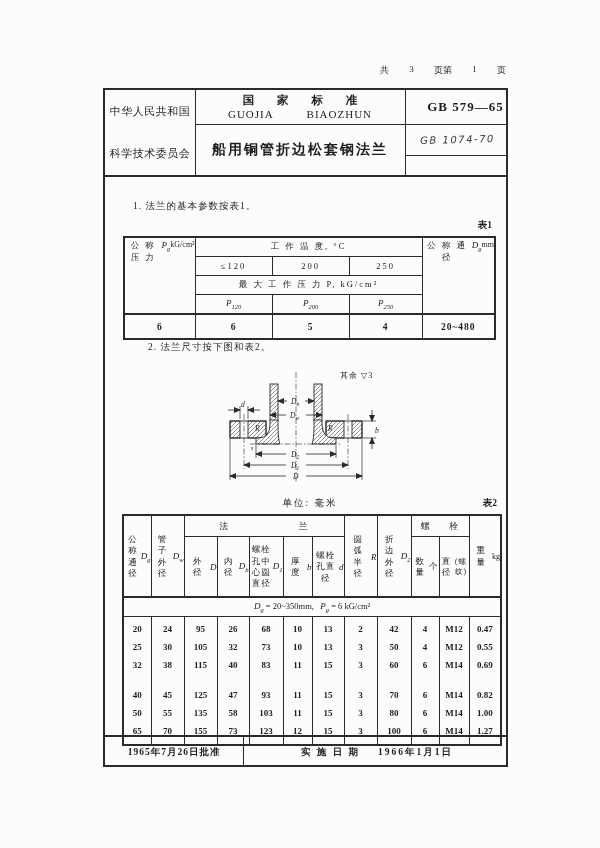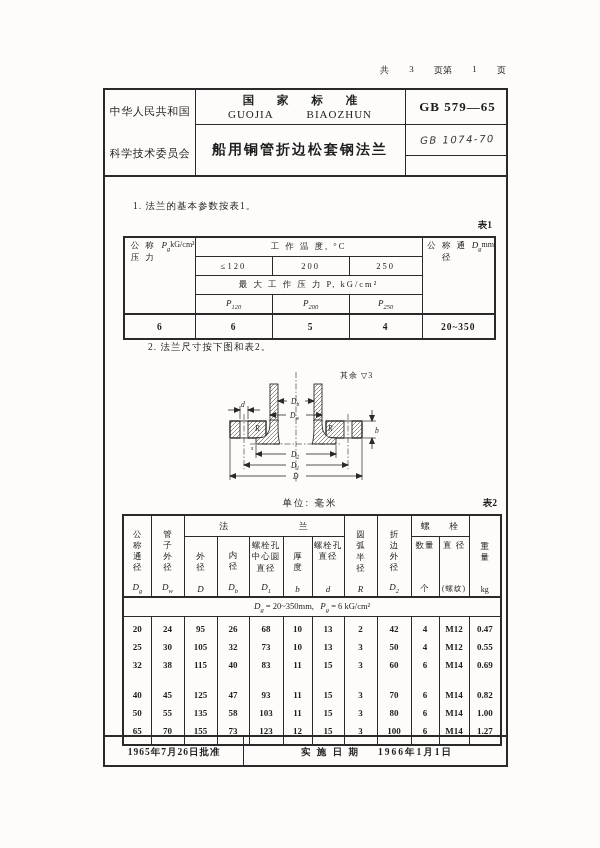--- a/index.html
+++ b/index.html
@@ -15,21 +15,21 @@
          border:2px solid #2a2a2a;box-sizing:border-box;}
   
   .org{left:0;top:0;width:90px;height:85px;display:flex;flex-direction:column;
        justify-content:space-around;align-items:center;font-size:11px;letter-spacing:.5px;}
   .stdblock{left:90px;top:0;width:210px;height:34px;text-align:center;}
   .stdcn{font-size:11.5px;letter-spacing:10px;margin-top:3px;text-indent:10px;font-weight:bold;}
   .pinyin{display:flex;justify-content:space-evenly;font-size:11px;letter-spacing:1px;margin-top:0px;}
   .doctitle{left:90px;top:34px;width:210px;height:51px;display:flex;align-items:center;
             justify-content:center;font-size:14px;font-weight:bold;letter-spacing:2px;}
   .gbcode{left:300px;top:0;width:105px;height:34px;display:flex;align-items:center;
-          justify-content:center;font-size:13px;font-weight:bold;letter-spacing:1px;}
+          justify-content:center;font-size:13px;font-weight:bold;letter-spacing:1px;padding-left:8px;}
   .handwrite{left:300px;top:34px;width:105px;height:31px;display:flex;align-items:center;
              justify-content:center;font-size:10px;font-style:italic;color:#3a3a3a;
              font-family:"DejaVu Sans",sans-serif;transform:rotate(-1.5deg);letter-spacing:1.5px;}
   
   .clause{position:absolute;font-size:9.5px;letter-spacing:1px;}
   .tcaption{position:absolute;font-size:9.5px;font-weight:bold;}
   
   #t1{position:absolute;left:18px;top:146px;border-collapse:collapse;table-layout:fixed;
       width:371px;border:2px solid #2a2a2a;font-size:8.5px;text-align:center;}
   #t1 td{border:1px solid #2a2a2a;padding:0;vertical-align:middle;}
@@ -52,21 +52,21 @@
   .t2cap{position:absolute;left:18px;top:407px;width:374px;height:14px;}
   .t2unit{position:absolute;left:0;width:100%;text-align:center;font-size:9.5px;font-weight:normal;letter-spacing:2px;}
   .t2lab{position:absolute;right:0;top:0;font-size:9.5px;font-weight:bold;}
   
   #t2{position:absolute;left:17px;top:424px;border-collapse:collapse;table-layout:fixed;
       width:378px;border:2px solid #2a2a2a;font-size:8.5px;text-align:center;}
   #t2 thead td{border:1px solid #2a2a2a;padding:0;vertical-align:middle;}
   #t2 td.tall{height:79px;}
   #t2 td.grp{height:20px;}
   #t2 td.sub2{height:59px;}
-  .hcell{display:flex;flex-direction:column;justify-content:space-between;align-items:center;
+  .hcell{display:flex;flex-direction:row;justify-content:space-between;align-items:center;
          height:100%;padding:3px 0 2px 0;box-sizing:border-box;}
   .vh{width:11px;line-height:1.3;word-break:break-all;font-size:8.5px;margin:auto;}
   .hh{font-size:8.5px;line-height:1.35;letter-spacing:1px;}
   .grpflex{display:flex;justify-content:space-around;font-size:9px;letter-spacing:1px;}
   #t2 tr.range td{border-top:2px solid #2a2a2a;border-bottom:1px solid #2a2a2a;height:18px;
                   font-size:8.5px;}
   #t2 tbody td{border-left:1px solid #2a2a2a;border-right:1px solid #2a2a2a;border-top:none;
                border-bottom:none;height:16px;font-size:9px;font-weight:bold;}
   #t2 tbody tr:first-child td{padding-top:4px;}
   #t2 tbody tr:nth-child(4) td{padding-top:13px;}
@@ -154,21 +154,21 @@
       <tr>
         <td class="h18"><span class="sym"><i>P</i><sub>120</sub></span></td>
         <td class="h18"><span class="sym"><i>P</i><sub>200</sub></span></td>
         <td class="h18"><span class="sym"><i>P</i><sub>250</sub></span></td>
       </tr>
       <tr class="data">
         <td>6</td>
         <td>6</td>
         <td>5</td>
         <td>4</td>
-        <td>20~350</td>
+        <td>20~480</td>
       </tr>
     </tbody>
       </table>
 
     <div class="clause" style="left:43px;top:251px;">2.  法兰尺寸按下图和表2。</div>
 
     <svg id="diag" width="236" height="128" viewBox="0 0 236 128">
       <defs>
         <pattern id="hp" patternUnits="userSpaceOnUse" width="4" height="4">
           <path d="M0,4 L4,0" stroke="#4a4a4a" stroke-width="0.6"></path>

